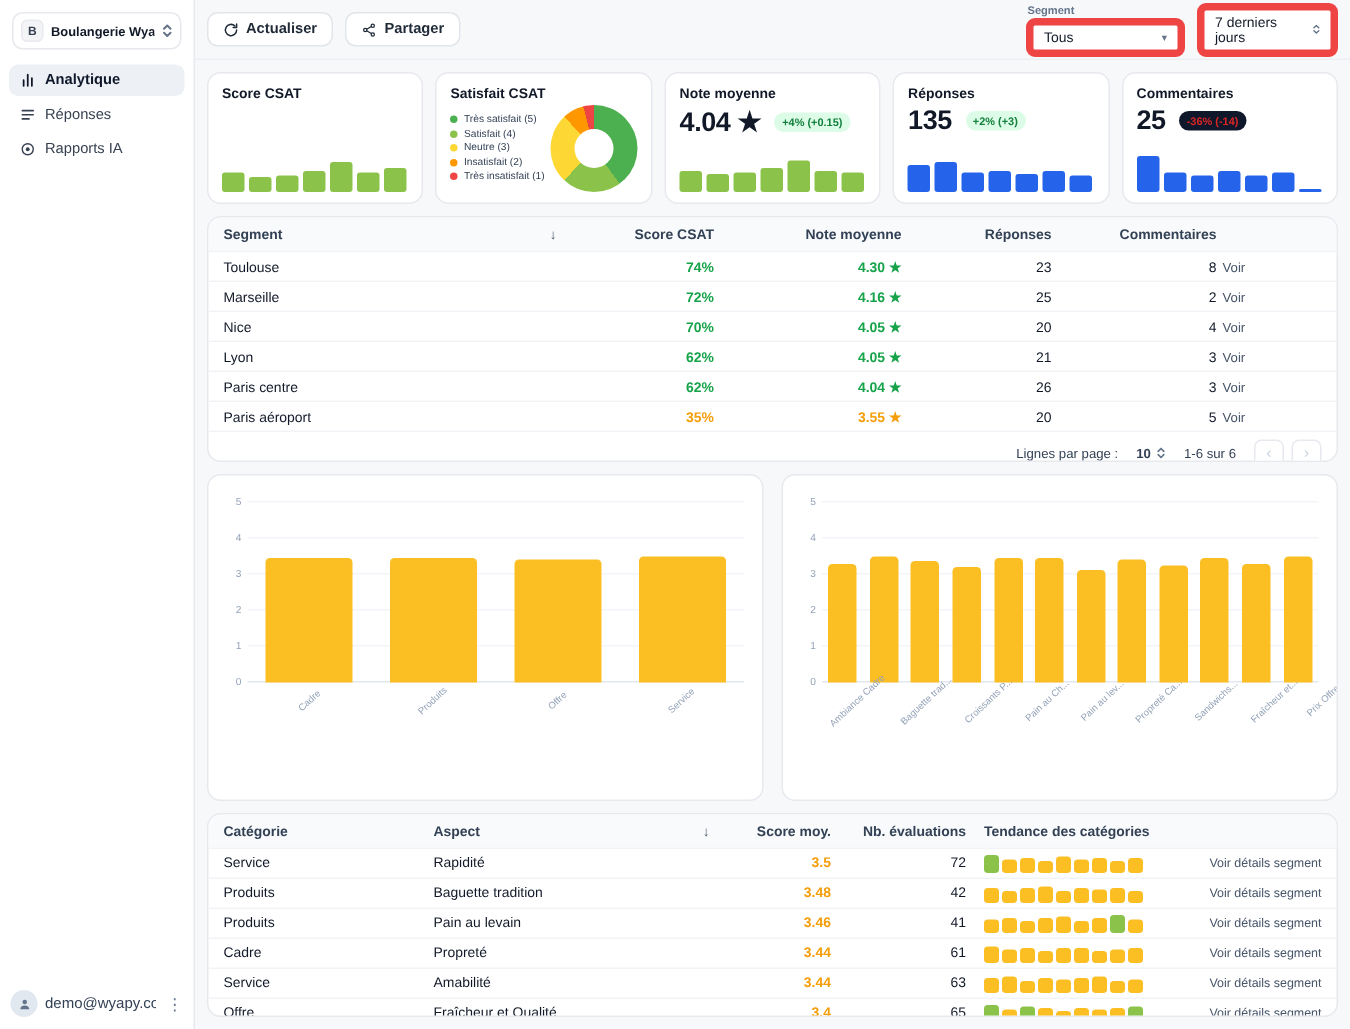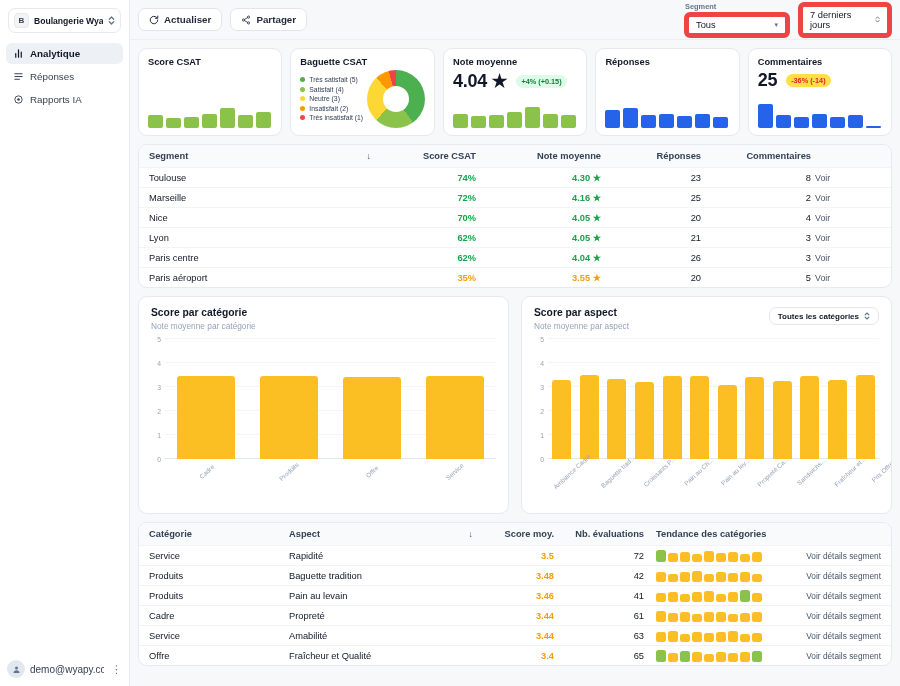--- a/index.html
+++ b/index.html
@@ -33,21 +33,21 @@
 .content{flex:1;padding:8px;display:flex;flex-direction:column;gap:8px;overflow:hidden}
 .card{background:#fff;border:1px solid #e7e9ee;border-radius:9px}
 
 .kpi-row{display:flex;gap:8px}
 .kpi{flex:1;height:88px;padding:8px 9px 7px;display:flex;flex-direction:column}
 .kpi-title{font-size:9.3px;font-weight:700;color:#111827}
 .kpi-valrow{display:flex;align-items:center;gap:9px;margin-top:3px}
 .kpi-value{font-size:18px;font-weight:800;letter-spacing:-.3px}
 .badge{font-size:7.3px;font-weight:700;padding:2px 5px;border-radius:999px;white-space:nowrap}
 .badge-positive{color:#15803d;background:#dcfce7}
-.badge-negative{color:#dc2626;background:#fde047}
+.badge-negative{color:#dc2626;background:#0f172a}
 .spark{display:flex;align-items:flex-end;gap:3px;height:25px;margin-top:auto}
 .spark i{flex:1;max-width:15px;border-radius:2px;display:block}
 .donut-wrap{display:flex;align-items:center;gap:4px;flex:1;margin-top:2px}
 .legend{display:flex;flex-direction:column;gap:2.5px;flex:1;min-width:0}
 .legend-item{display:flex;align-items:center;gap:4px;font-size:6.8px;color:#334155;white-space:nowrap}
 .legend-dot{width:5px;height:5px;min-width:5px;border-radius:50%}
 .donut{width:58px;height:58px;min-width:58px;border-radius:50%;position:relative}
 .donut::after{content:"";position:absolute;inset:16px;background:#fff;border-radius:50%}
 
 .tbl-card{overflow:hidden}
@@ -197,21 +197,21 @@
               <i style="height:13px;background:#8bc34a"></i>
               <i style="height:10px;background:#8bc34a"></i>
               <i style="height:11px;background:#8bc34a"></i>
               <i style="height:14px;background:#8bc34a"></i>
               <i style="height:20px;background:#8bc34a"></i>
               <i style="height:13px;background:#8bc34a"></i>
               <i style="height:16px;background:#8bc34a"></i>
             </div>
           </div>
           <div class="card kpi">
-            <div class="kpi-title">Baguette CSAT</div>
+            <div class="kpi-title">Satisfait CSAT</div>
       <div class="donut-wrap">
         <div class="legend">
                 <div class="legend-item">
                   <span class="legend-dot" style="background:#4caf50"></span>
                   <span>Très satisfait (5)</span>
                 </div>
                 <div class="legend-item">
                   <span class="legend-dot" style="background:#8bc34a"></span>
                   <span>Satisfait (4)</span>
                 </div>
@@ -242,20 +242,24 @@
               <i style="height:12px;background:#8bc34a"></i>
               <i style="height:13px;background:#8bc34a"></i>
               <i style="height:16px;background:#8bc34a"></i>
               <i style="height:21px;background:#8bc34a"></i>
               <i style="height:14px;background:#8bc34a"></i>
               <i style="height:13px;background:#8bc34a"></i>
             </div>
           </div>
           <div class="card kpi">
             <div class="kpi-title">Réponses</div>
+      <div class="kpi-valrow">
+              <span class="kpi-value">135</span>
+              <span class="badge badge-positive">+2% (+3)</span>
+            </div>
       <div class="spark">
               <i style="height:18px;background:#2563eb"></i>
               <i style="height:20px;background:#2563eb"></i>
               <i style="height:13px;background:#2563eb"></i>
               <i style="height:14px;background:#2563eb"></i>
               <i style="height:12px;background:#2563eb"></i>
               <i style="height:14px;background:#2563eb"></i>
               <i style="height:11px;background:#2563eb"></i>
             </div>
           </div>
@@ -344,30 +348,39 @@
               <div class="tc c-seg">
                 <span>Paris aéroport</span>
               </div>
     <div class="tc c-score t-amber">35%</div>
     <div class="tc c-note t-amber">3.55 ★</div>
     <div class="tc c-resp">20</div>
     <div class="tc c-com">5</div>
     <div class="tc c-voir"><span class="voir-btn">Voir</span></div>
             </div>
           </div>
+        <div class="tfoot">
+          <span>Lignes par page :</span>
+          <span class="rows-select">
+            <span>10</span>
+            <svg width="6" height="10" viewBox="0 0 8 12" fill="none" stroke="#64748b" stroke-width="1.5" stroke-linecap="round" stroke-linejoin="round">
+                <path d="M1.5 4.5 4 2 6.5 4.5"></path>
+                <path d="M1.5 7.5 4 10 6.5 7.5"></path>
+              </svg>
+          </span>
+          <span>1-6 sur 6</span>
+          <span class="pager">
+            <span class="pager-btn">‹</span>
+            <span class="pager-btn">›</span>
+          </span>
+        </div>
       </section>
 
       <section class="charts-row">
         <div class="card chart-card">
-          <div class="chart-head">
-            <div>
-              <div class="chart-title">Score par catégorie</div>
-              <div class="chart-sub">Note moyenne par catégorie</div>
-            </div>
-          </div>
           <div class="plot-wrap">
               <div class="yaxis" id="yaxis-cat">
                 <span style="bottom: 0%;">0</span>
                 <span style="bottom: 20%;">1</span>
                 <span style="bottom: 40%;">2</span>
                 <span style="bottom: 60%;">3</span>
                 <span style="bottom: 80%;">4</span>
                 <span style="bottom: 100%;">5</span>
               </div>
               <div class="plot" id="plot-cat">
@@ -394,33 +407,20 @@
               </div>
               <div class="xslot">
                 <span>Offre</span>
               </div>
               <div class="xslot">
                 <span>Service</span>
               </div>
             </div>
         </div>
         <div class="card chart-card">
-          <div class="chart-head">
-            <div>
-              <div class="chart-title">Score par aspect</div>
-              <div class="chart-sub">Note moyenne par aspect</div>
-            </div>
-            <div class="filter-pill">
-              <span>Toutes les catégories</span>
-              <svg width="6" height="10" viewBox="0 0 8 12" fill="none" stroke="#64748b" stroke-width="1.5" stroke-linecap="round" stroke-linejoin="round">
-                  <path d="M1.5 4.5 4 2 6.5 4.5"></path>
-                  <path d="M1.5 7.5 4 10 6.5 7.5"></path>
-                </svg>
-            </div>
-          </div>
           <div class="plot-wrap">
               <div class="yaxis" id="yaxis-asp">
                 <span style="bottom: 0%;">0</span>
                 <span style="bottom: 20%;">1</span>
                 <span style="bottom: 40%;">2</span>
                 <span style="bottom: 60%;">3</span>
                 <span style="bottom: 80%;">4</span>
                 <span style="bottom: 100%;">5</span>
               </div>
               <div class="plot" id="plot-asp">

